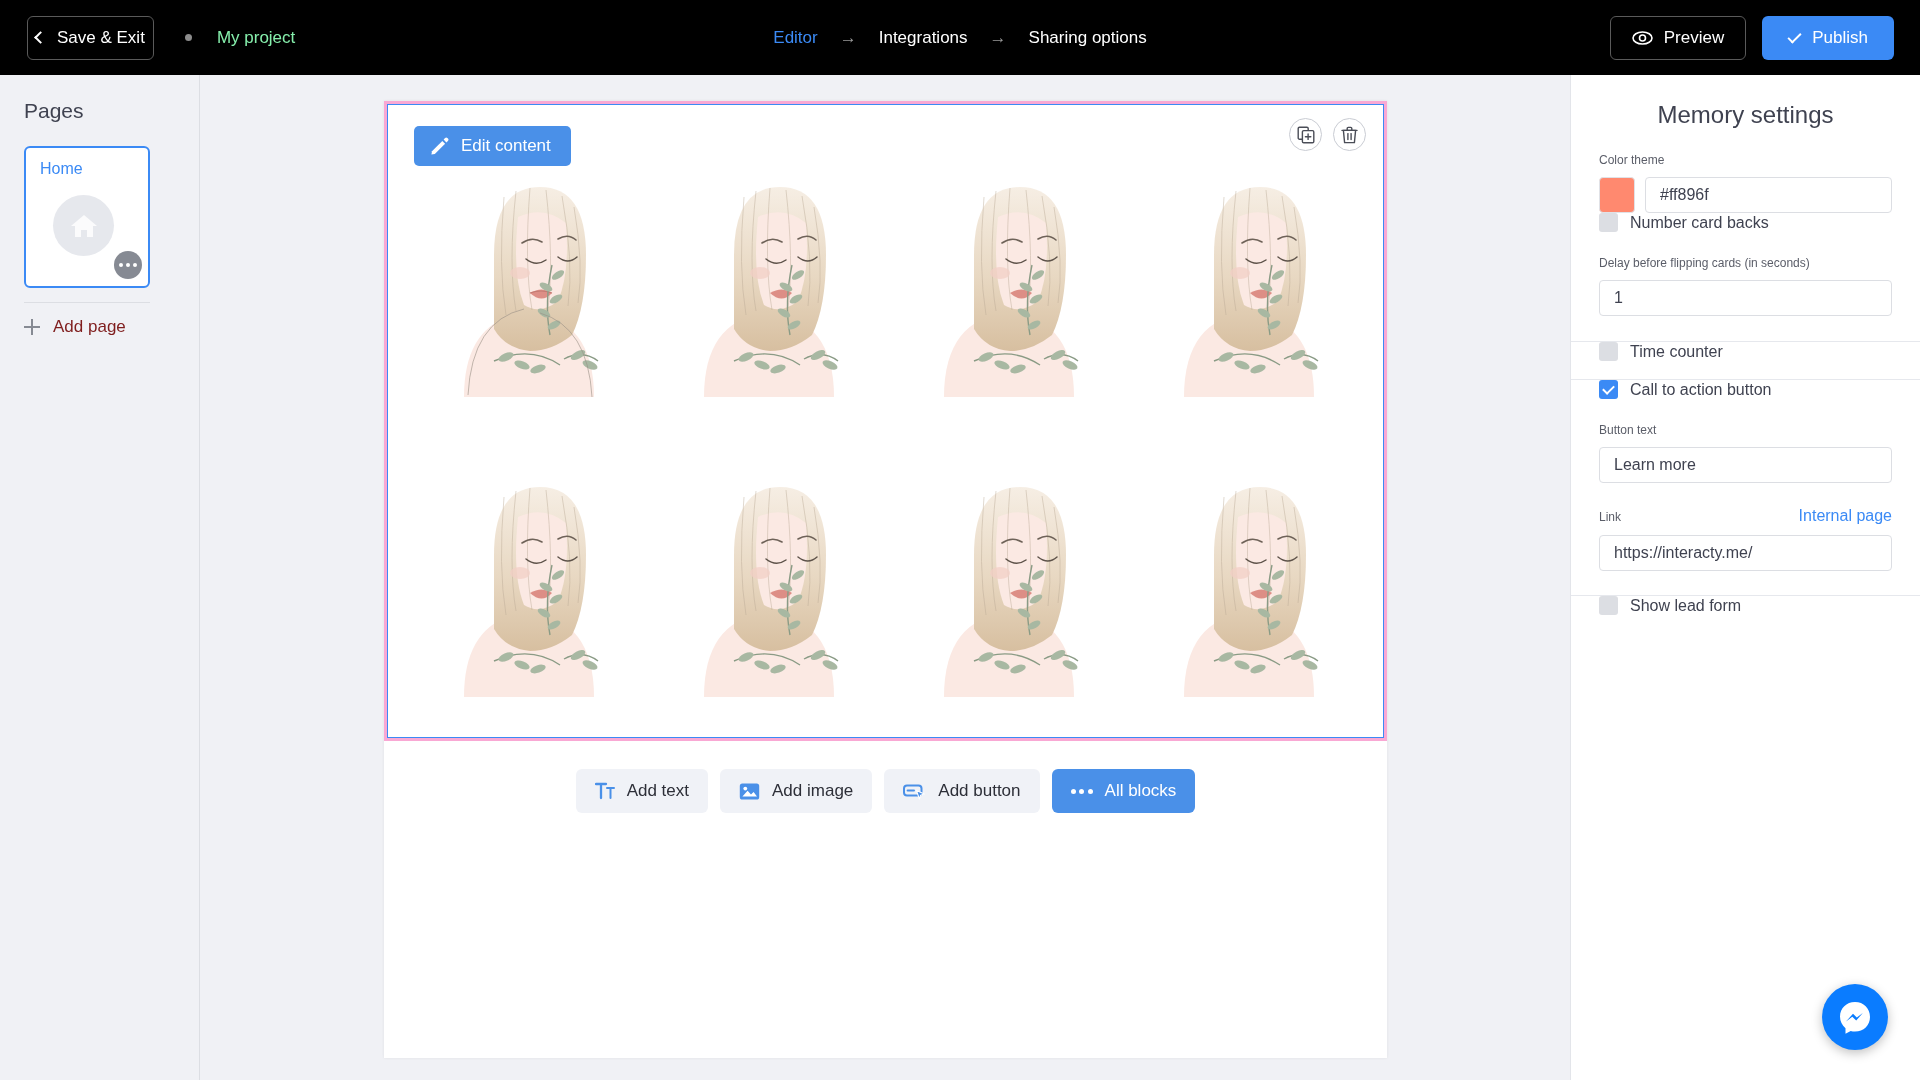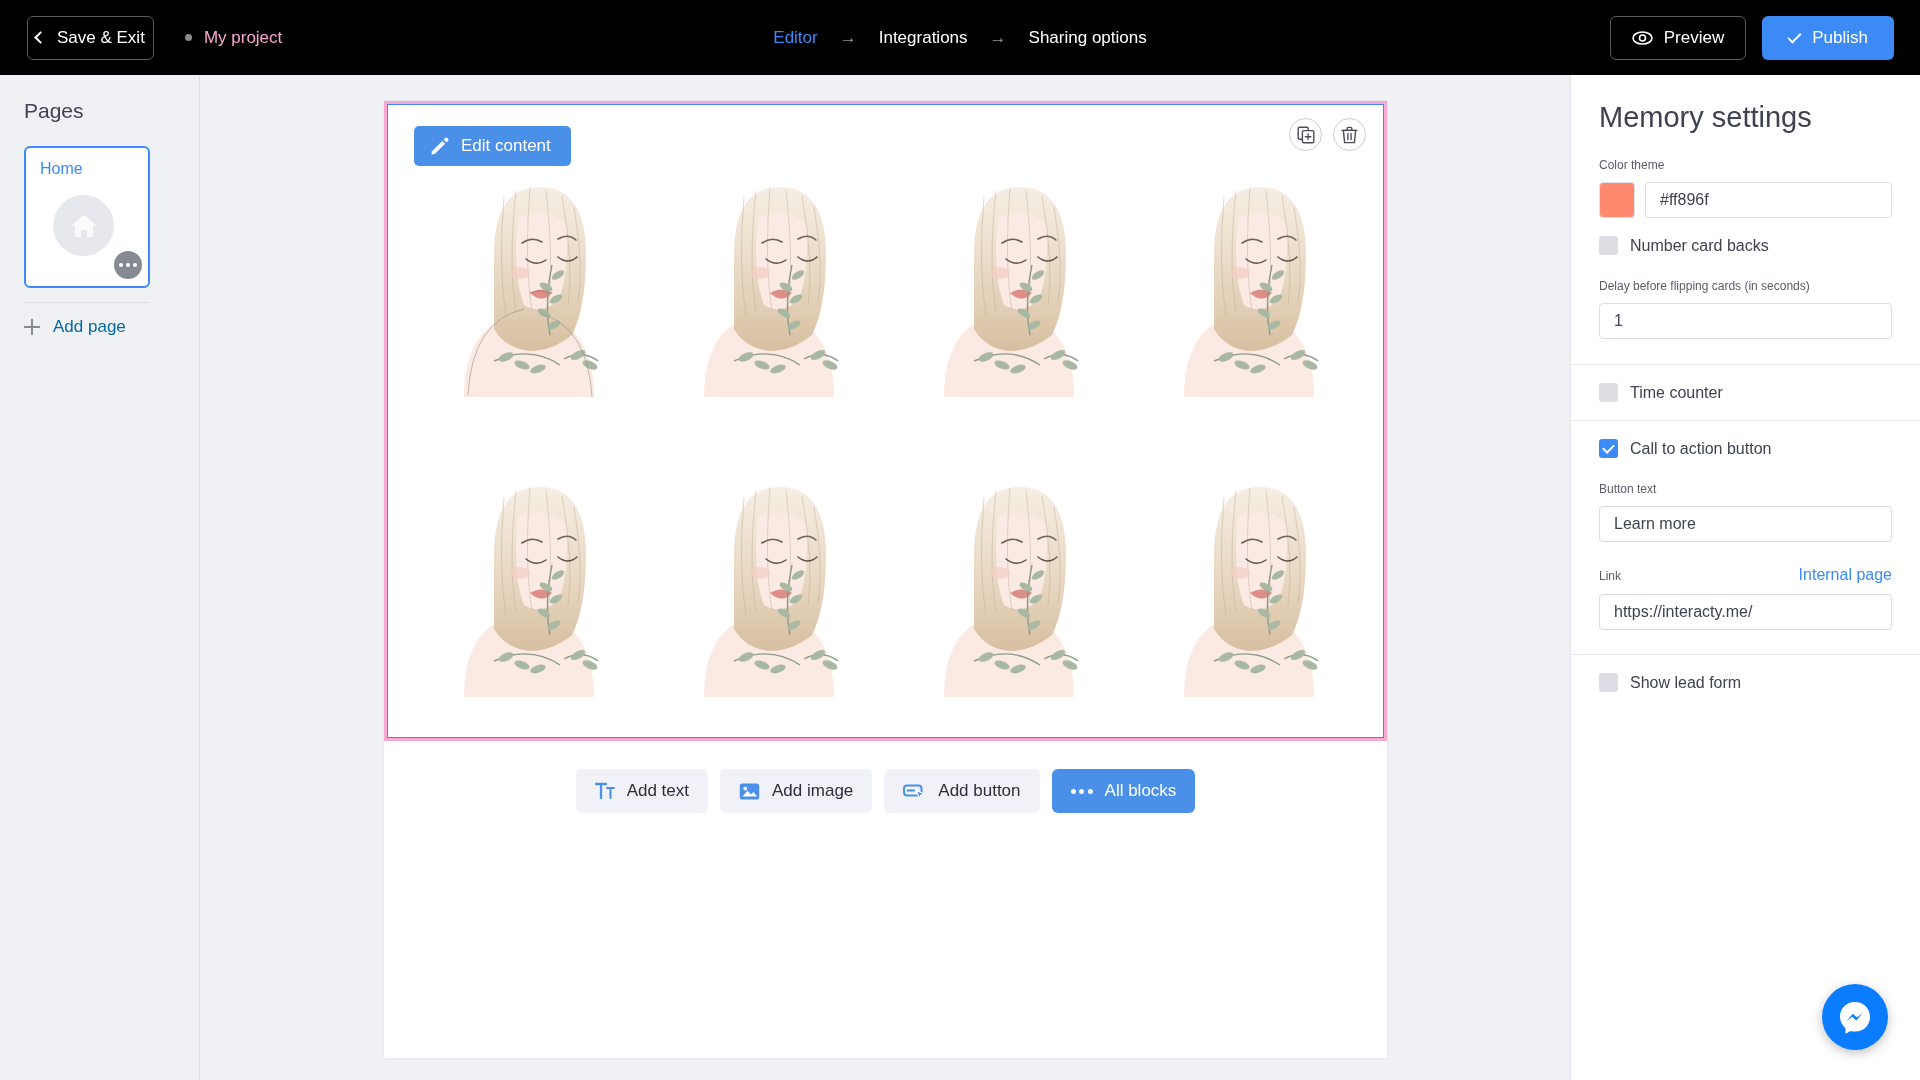--- a/index.html
+++ b/index.html
@@ -26,22 +26,22 @@
     display: flex; align-items: center; gap: 12px;
     cursor: pointer; background: transparent;
   }
   .chev-left {
     width: 9px; height: 9px;
     border-left: 2px solid #fff; border-bottom: 2px solid #fff;
     transform: rotate(45deg); display: block;
   }
   .project-name {
     margin-left: 31px;
-    display: flex; align-items: center; gap: 12px;
-    color: #f9a8d4; font-size: 17px; cursor: pointer;
+    display: flex; align-items: center; gap: 25px;
+    color: #86efac; font-size: 17px; cursor: pointer;
   }
   .proj-dot { width: 7px; height: 7px; border-radius: 50%; background: #8c8c8c; display: block; }
 
   .steps {
     position: absolute; left: 50%; transform: translateX(-50%);
     display: flex; align-items: center; gap: 22px;
   }
   .step { color: #fff; font-size: 17px; cursor: pointer; white-space: nowrap; }
   .step.active { color: #3b8af5; text-align: center; }
   .step-arrow { color: #9a9a9a; font-size: 17px; }
@@ -103,21 +103,21 @@
     gap: 3px; cursor: pointer;
   }
   .page-menu-btn i { width: 4px; height: 4px; border-radius: 50%; background: #fff; display: block; }
 
   .sidebar-divider {
     margin: 14px 0 0 24px; width: 126px; height: 1px; background: #dcdee3;
   }
   .add-page {
     margin: 14px 0 9px 24px;
     display: flex; align-items: center; gap: 13px;
-    font-size: 17px; color: #0369a1; cursor: pointer;
+    font-size: 17px; color: #7f1d1d; cursor: pointer;
   }
   .plus-glyph { position: relative; width: 16px; height: 16px; display: block; }
   .plus-glyph::before, .plus-glyph::after {
     content: ''; position: absolute; background: #868a93;
   }
   .plus-glyph::before { left: 0; top: 7px; width: 16px; height: 2px; }
   .plus-glyph::after { top: 0; left: 7px; width: 2px; height: 16px; }
 
   
   .helpers { position: absolute; left: 213px; bottom: 52px; }
@@ -201,39 +201,39 @@
   .dots-h i { width: 5px; height: 5px; border-radius: 50%; background: #fff; display: block; }
 
   
   .right-panel {
     position: absolute; top: 75px; right: 0;
     width: 350px; height: 1005px;
     background: #fff;
     border-left: 1px solid #e3e5ea;
   }
   .rp-section { padding: 0 28px; }
-  .rp-title { padding: 26px 0 0 0; font-size: 29px; color: #3f4250; }
+  .rp-title { padding: 26px 0 0 0; font-size: 24px; color: #3f4250; text-align: center; }
   .rp-label { font-size: 12px; color: #5a5d68; margin-top: 24px; }
   .rp-hr { height: 1px; background: #e6e8ed; margin-top: 25px; }
   .color-row { display: flex; align-items: center; gap: 10px; margin-top: 10px; }
   .color-swatch {
     width: 36px; height: 36px; border-radius: 4px;
     border: 1px solid #e0e2e7; cursor: pointer;
   }
   .rp-input {
     flex: 1; height: 36px; padding: 0 14px;
     border: 1px solid #dcdee3; border-radius: 4px;
     font-size: 16px; color: #3f4250;
     font-family: "Liberation Sans", sans-serif;
     background: #fff;
   }
   .rp-input.full { width: 100%; display: block; margin-top: 10px; }
   .check-row {
     display: flex; align-items: center; gap: 12px;
-    margin-top: 18px; cursor: pointer;
+    cursor: pointer;
   }
   .cbox {
     width: 19px; height: 19px; border-radius: 3px;
     background: #dcdee3; flex: none;
   }
   .cbox.on {
     background: #3b8af5;
     display: flex; align-items: center; justify-content: center;
   }
   .cbox.on::after {

